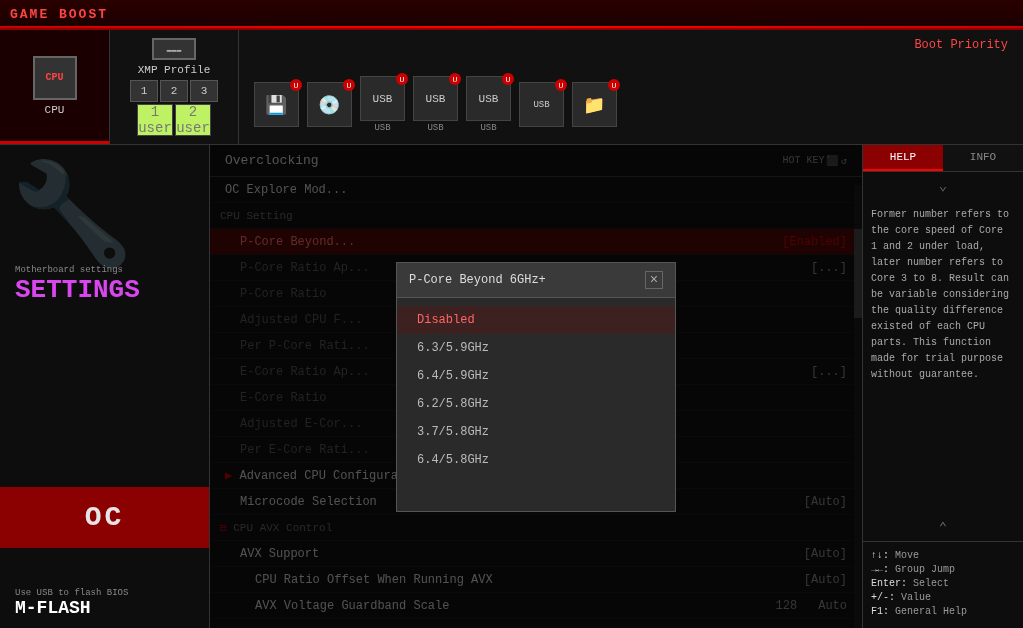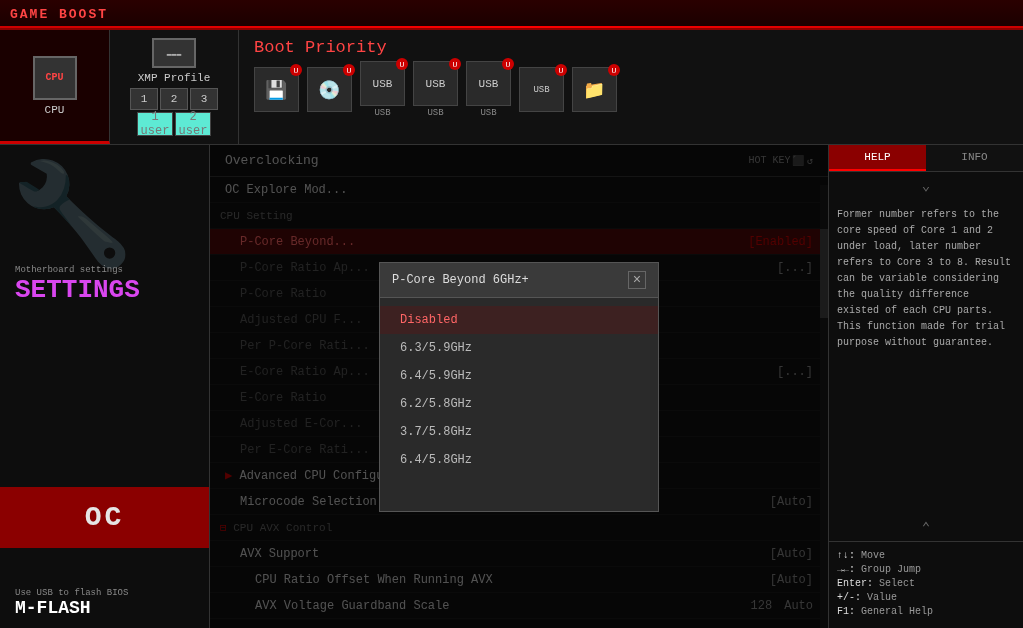--- a/index.html
+++ b/index.html
@@ -96,22 +96,23 @@
       content: '▬▬▬';
       color: #aaa;
       font-size: 8px;
     }
     .boot-priority-section {
       flex: 1;
       padding: 8px 15px;
     }
     .boot-priority-label {
       color: #ff4444;
-      font-size: 17px;
-      margin-bottom: 4px;
+      font-size: 12px;
+      margin-bottom: 24px;
+      text-align: right;
     }
     .boot-devices {
       display: flex;
       gap: 8px;
       align-items: center;
     }
     .boot-device {
       display: flex;
       flex-direction: column;
       align-items: center;
@@ -162,28 +163,28 @@
       color: #ccc;
       font-size: 11px;
     }
     .tab-sub {
       display: flex;
       gap: 2px;
       margin-top: 2px;
     }
     .tab-sub-box {
       width: 36px;
-      height: 24px;
-      background: #5eead4;
+      height: 32px;
+      background: #bef264;
       border: 1px solid #444;
       display: flex;
       align-items: center;
       justify-content: center;
       color: #777;
-      font-size: 12px;
+      font-size: 14px;
     }
 
     
     .main-area {
       display: flex;
       height: calc(628px - 145px);
     }
 
     
     .sidebar {
@@ -324,21 +325,21 @@
       position: absolute;
       right: 0;
       top: 10%;
       width: 8px;
       height: 20%;
       background: #444;
     }
 
     
     .right-panel {
-      width: 195px;
+      width: 161px;
       background: #0d0d0d;
       border-left: 1px solid #333;
       display: flex;
       flex-direction: column;
     }
     .help-info-tabs {
       display: flex;
       border-bottom: 1px solid #333;
     }
     .help-tab {
@@ -581,21 +582,21 @@
       <div class="setting-row indent1">
         <span>AVX Support</span>
         <span class="setting-value">[Auto]</span>
       </div>
       <div class="setting-row indent2">
         <span>CPU Ratio Offset When Running AVX</span>
         <span class="setting-value">[Auto]</span>
       </div>
       <div class="setting-row indent2">
         <span>AVX Voltage Guardband Scale</span>
-        <span class="setting-value" style="display:flex;gap:12px;justify-content:flex-end;">
+        <span class="setting-value" style="display:flex;gap:21px;justify-content:flex-end;">
             <span>128</span>
             <span>Auto</span>
           </span>
       </div>
       <div class="setting-row">
         
         
       </div>
 
     </div>

